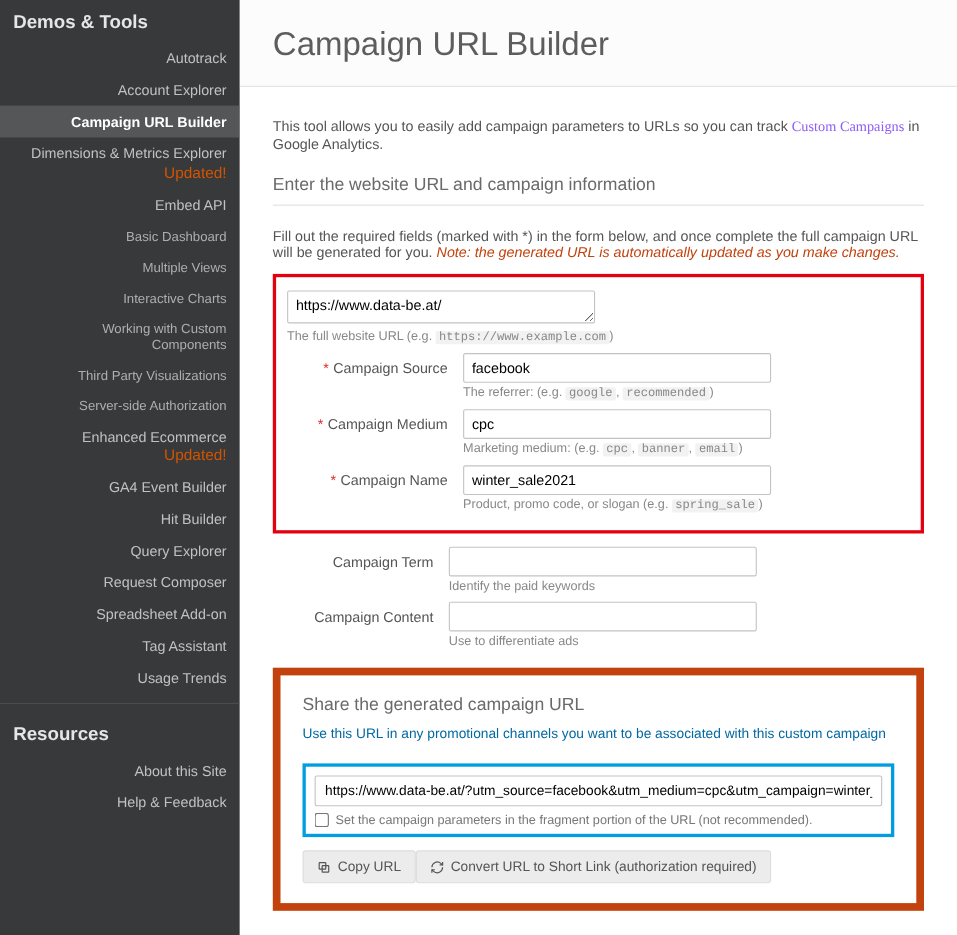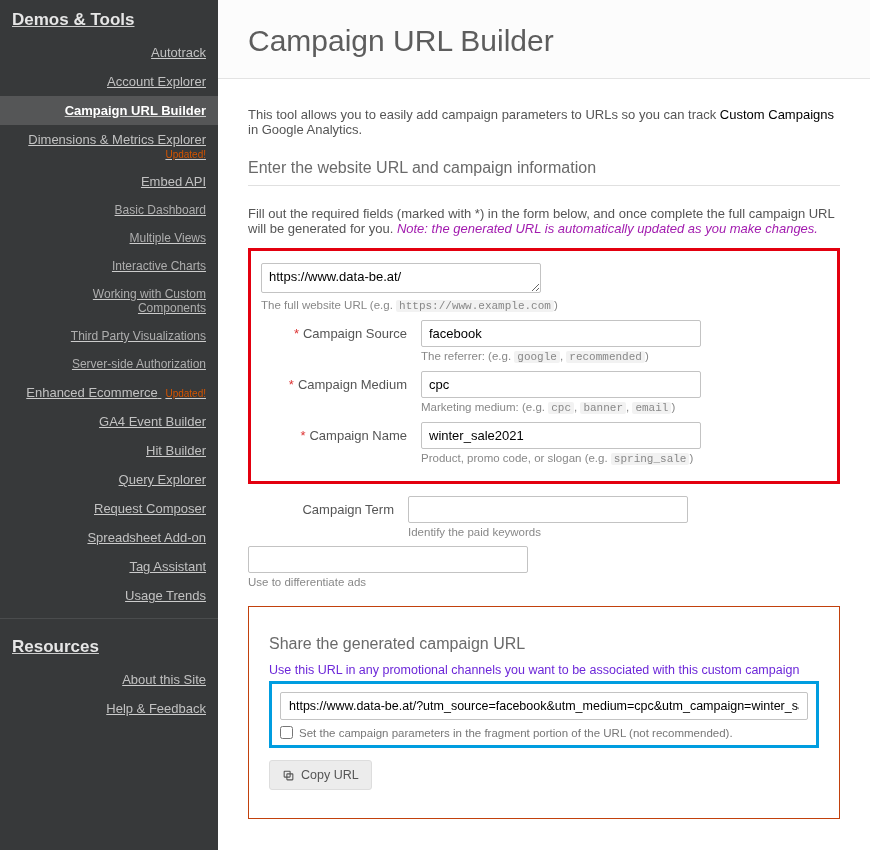--- a/index.html
+++ b/index.html
@@ -11,21 +11,20 @@
     overflow: hidden;
     display: flex;
   }
   .sidebar {
     width: 218px;
     background: #37393a;
     color: #ccc;
     font-size: 13px;
     overflow-y: auto;
     flex-shrink: 0;
-    text-decoration: underline;
   }
   .side-heading {
     color: #e6e6e6;
     font-size: 17px;
     font-weight: 600;
     padding: 10px 12px 8px 12px;
   }
   .side-item {
     display: block;
     padding: 7px 12px;
@@ -39,21 +38,21 @@
     color: #fff;
     font-weight: 600;
   }
   .side-item.sub {
     padding-left: 43px;
     font-size: 12px;
     color: #aeaeae;
   }
   .updated {
     color: #d35400;
-    font-size: 10px;
+    font-size: 14px;
     margin-left: 4px;
   }
   .updated.block {
     display: block;
     padding-left: 18px;
     margin-top: 2px;
   }
   .side-sep {
     border-top: 1px solid #4a4c4d;
     margin: 8px 0;
@@ -72,31 +71,31 @@
     font-size: 30px;
     font-weight: 400;
     color: #5d5d5d;
   }
   .page-body {
     padding: 28px 30px 20px 30px;
     font-size: 13px;
     color: #555;
   }
   .intro { margin-bottom: 22px; }
-  .intro a { color: #000000; text-decoration: none; }
+  .intro a { color: #8b5cf6; text-decoration: none; font-family: Liberation Serif, serif; }
   .section-title {
     font-size: 16px;
     color: #6a6a6a;
     font-weight: 500;
     padding-bottom: 8px;
     border-bottom: 1px solid #e0e0e0;
     margin-bottom: 20px;
   }
   .instr { font-size: 13px; color: #555; margin-bottom: 12px; }
-  .instr i { font-style: italic; color: #a21caf; }
+  .instr i { font-style: italic; color: #c2410c; }
   .redbox {
     border: 3px solid #e3000f;
     padding: 12px 10px 8px 10px;
     margin-bottom: 12px;
   }
   .form-row {
     display: flex;
     align-items: flex-start;
     margin-bottom: 8px;
   }
@@ -129,34 +128,34 @@
     margin-top: 3px;
   }
   .hint code {
     font-family: "Courier New", monospace;
     background: #f2f2f2;
     padding: 0 3px;
     border-radius: 2px;
     font-size: 11px;
   }
   .share-box {
-    border: 1px solid #c2410c;
-    padding: 28px 20px;
+    border: 7px solid #c2410c;
+    padding: 18px 20px;
     margin-top: 18px;
   }
   .share-title {
     font-size: 16px;
     color: #6a6a6a;
     font-weight: 400;
     margin-bottom: 10px;
   }
   .share-sub {
     font-size: 12.5px;
-    color: #6d28d9;
-    margin-bottom: 4px;
+    color: #0369a1;
+    margin-bottom: 20px;
   }
   .bluebox {
     border: 3px solid #009de0;
     padding: 8px 8px 6px 8px;
     margin-bottom: 12px;
   }
   .genurl {
     width: 100%;
     font-size: 12.5px;
     padding: 6px 8px;
@@ -292,20 +291,21 @@
 
     <div class="form-row">
       <div class="label-col"><span>Campaign Term</span></div>
       <div class="input-col">
         <input type="text" value="" style="">
         <div class="hint">Identify the paid keywords</div>
       </div>
     </div>
 
     <div class="form-row">
+      <div class="label-col"><span>Campaign Content</span></div>
       <div class="input-col">
         <input type="text" value="" style="">
         <div class="hint">Use to differentiate ads</div>
       </div>
     </div>
 
     <div class="share-box">
       <div class="share-title">Share the generated campaign URL</div>
       <div class="share-sub">Use this URL in any promotional channels you want to be associated with this custom campaign</div>
 
@@ -320,17 +320,28 @@
       <div class="btn-row">
         <button class="btn">
           <span class="icon">
             <svg viewBox="0 0 24 24" width="13" height="13" fill="none" stroke="#555" stroke-width="2">
                 <rect x="9" y="9" width="11" height="11" rx="1"></rect>
                 <rect x="4" y="4" width="11" height="11" rx="1"></rect>
               </svg>
           </span>
           <span>Copy URL</span>
         </button>
+        <button class="btn">
+          <span class="icon">
+            <svg viewBox="0 0 24 24" width="13" height="13" fill="none" stroke="#555" stroke-width="2">
+                <path d="M3 12a9 9 0 0 1 15-6.7L21 8"></path>
+                <path d="M21 3v5h-5"></path>
+                <path d="M21 12a9 9 0 0 1-15 6.7L3 16"></path>
+                <path d="M3 21v-5h5"></path>
+              </svg>
+          </span>
+          <span>Convert URL to Short Link (authorization required)</span>
+        </button>
       </div>
     </div>
 
   </div>
 </main>
 
 </body></html>

